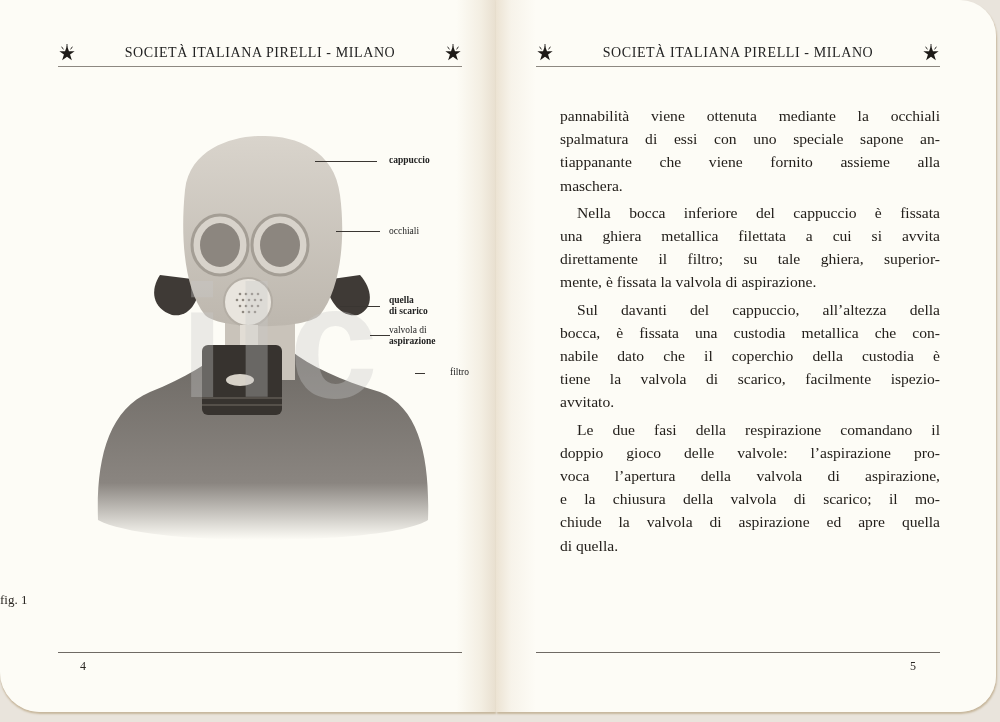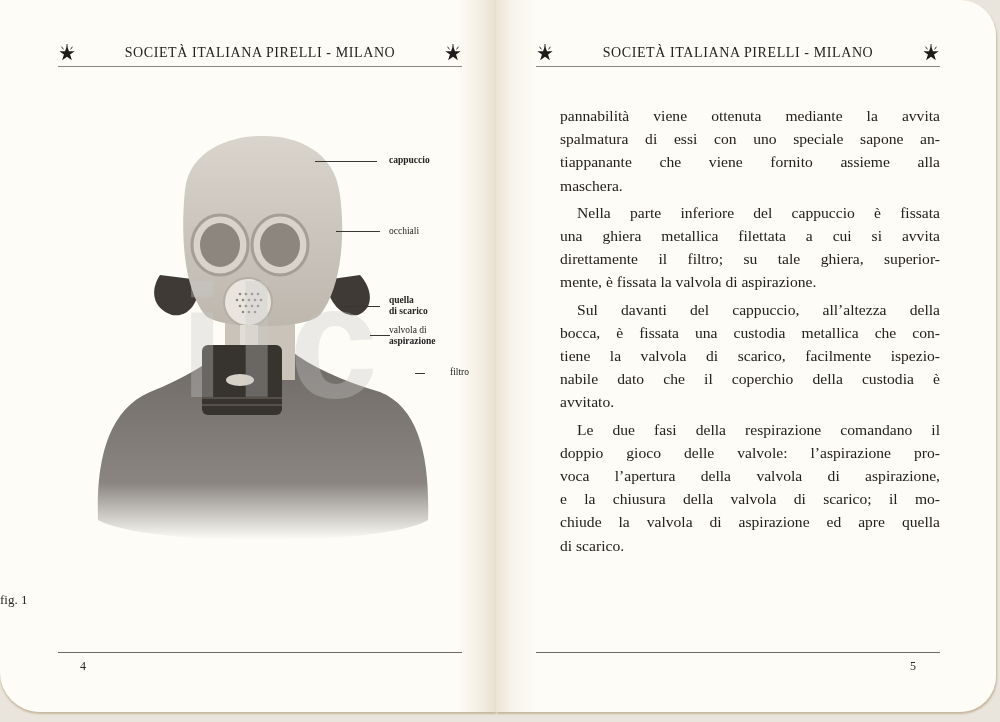--- a/index.html
+++ b/index.html
@@ -201,44 +201,44 @@
             <polygon points="10,2 12.2,8 18.5,8 13.4,11.8 15.4,18 10,14.2 4.6,18 6.6,11.8 1.5,8 7.8,8" fill="#1e1b18"></polygon>
             <line x1="10" y1="0" x2="10" y2="4" stroke="#1e1b18" stroke-width="1"></line>
             <line x1="4" y1="3" x2="6" y2="6" stroke="#1e1b18" stroke-width="1"></line>
             <line x1="16" y1="3" x2="14" y2="6" stroke="#1e1b18" stroke-width="1"></line>
           </svg>
       </span>
     </div>
 
     <div class="body-text">
       <div class="para">
-        <span class="line">pannabilità viene ottenuta mediante la avvita</span>
+        <span class="line">pannabilità viene ottenuta mediante la occhiali</span>
         <span class="line">spalmatura di essi con uno speciale sapone an-</span>
         <span class="line">tiappanante che viene fornito assieme alla</span>
         <span class="line last">maschera.</span>
       </div>
       <div class="para">
-        <span class="line indent">Nella parte inferiore del cappuccio è fissata</span>
+        <span class="line indent">Nella bocca inferiore del cappuccio è fissata</span>
         <span class="line">una ghiera metallica filettata a cui si avvita</span>
         <span class="line">direttamente il filtro; su tale ghiera, superior-</span>
         <span class="line last">mente, è fissata la valvola di aspirazione.</span>
       </div>
       <div class="para">
         <span class="line indent">Sul davanti del cappuccio, all’altezza della</span>
         <span class="line">bocca, è fissata una custodia metallica che con-</span>
+        <span class="line">nabile dato che il coperchio della custodia è</span>
         <span class="line">tiene la valvola di scarico, facilmente ispezio-</span>
-        <span class="line">nabile dato che il coperchio della custodia è</span>
         <span class="line last">avvitato.</span>
       </div>
       <div class="para">
         <span class="line indent">Le due fasi della respirazione comandano il</span>
         <span class="line">doppio gioco delle valvole: l’aspirazione pro-</span>
         <span class="line">voca l’apertura della valvola di aspirazione,</span>
         <span class="line">e la chiusura della valvola di scarico; il mo-</span>
         <span class="line">chiude la valvola di aspirazione ed apre quella</span>
-        <span class="line last">di scarico.</span>
+        <span class="line last">di quella.</span>
       </div>
     </div>
 
     <div class="foot-rule"></div>
     <div class="page-number">5</div>
   </div>
 </div>
 
 </body></html>

